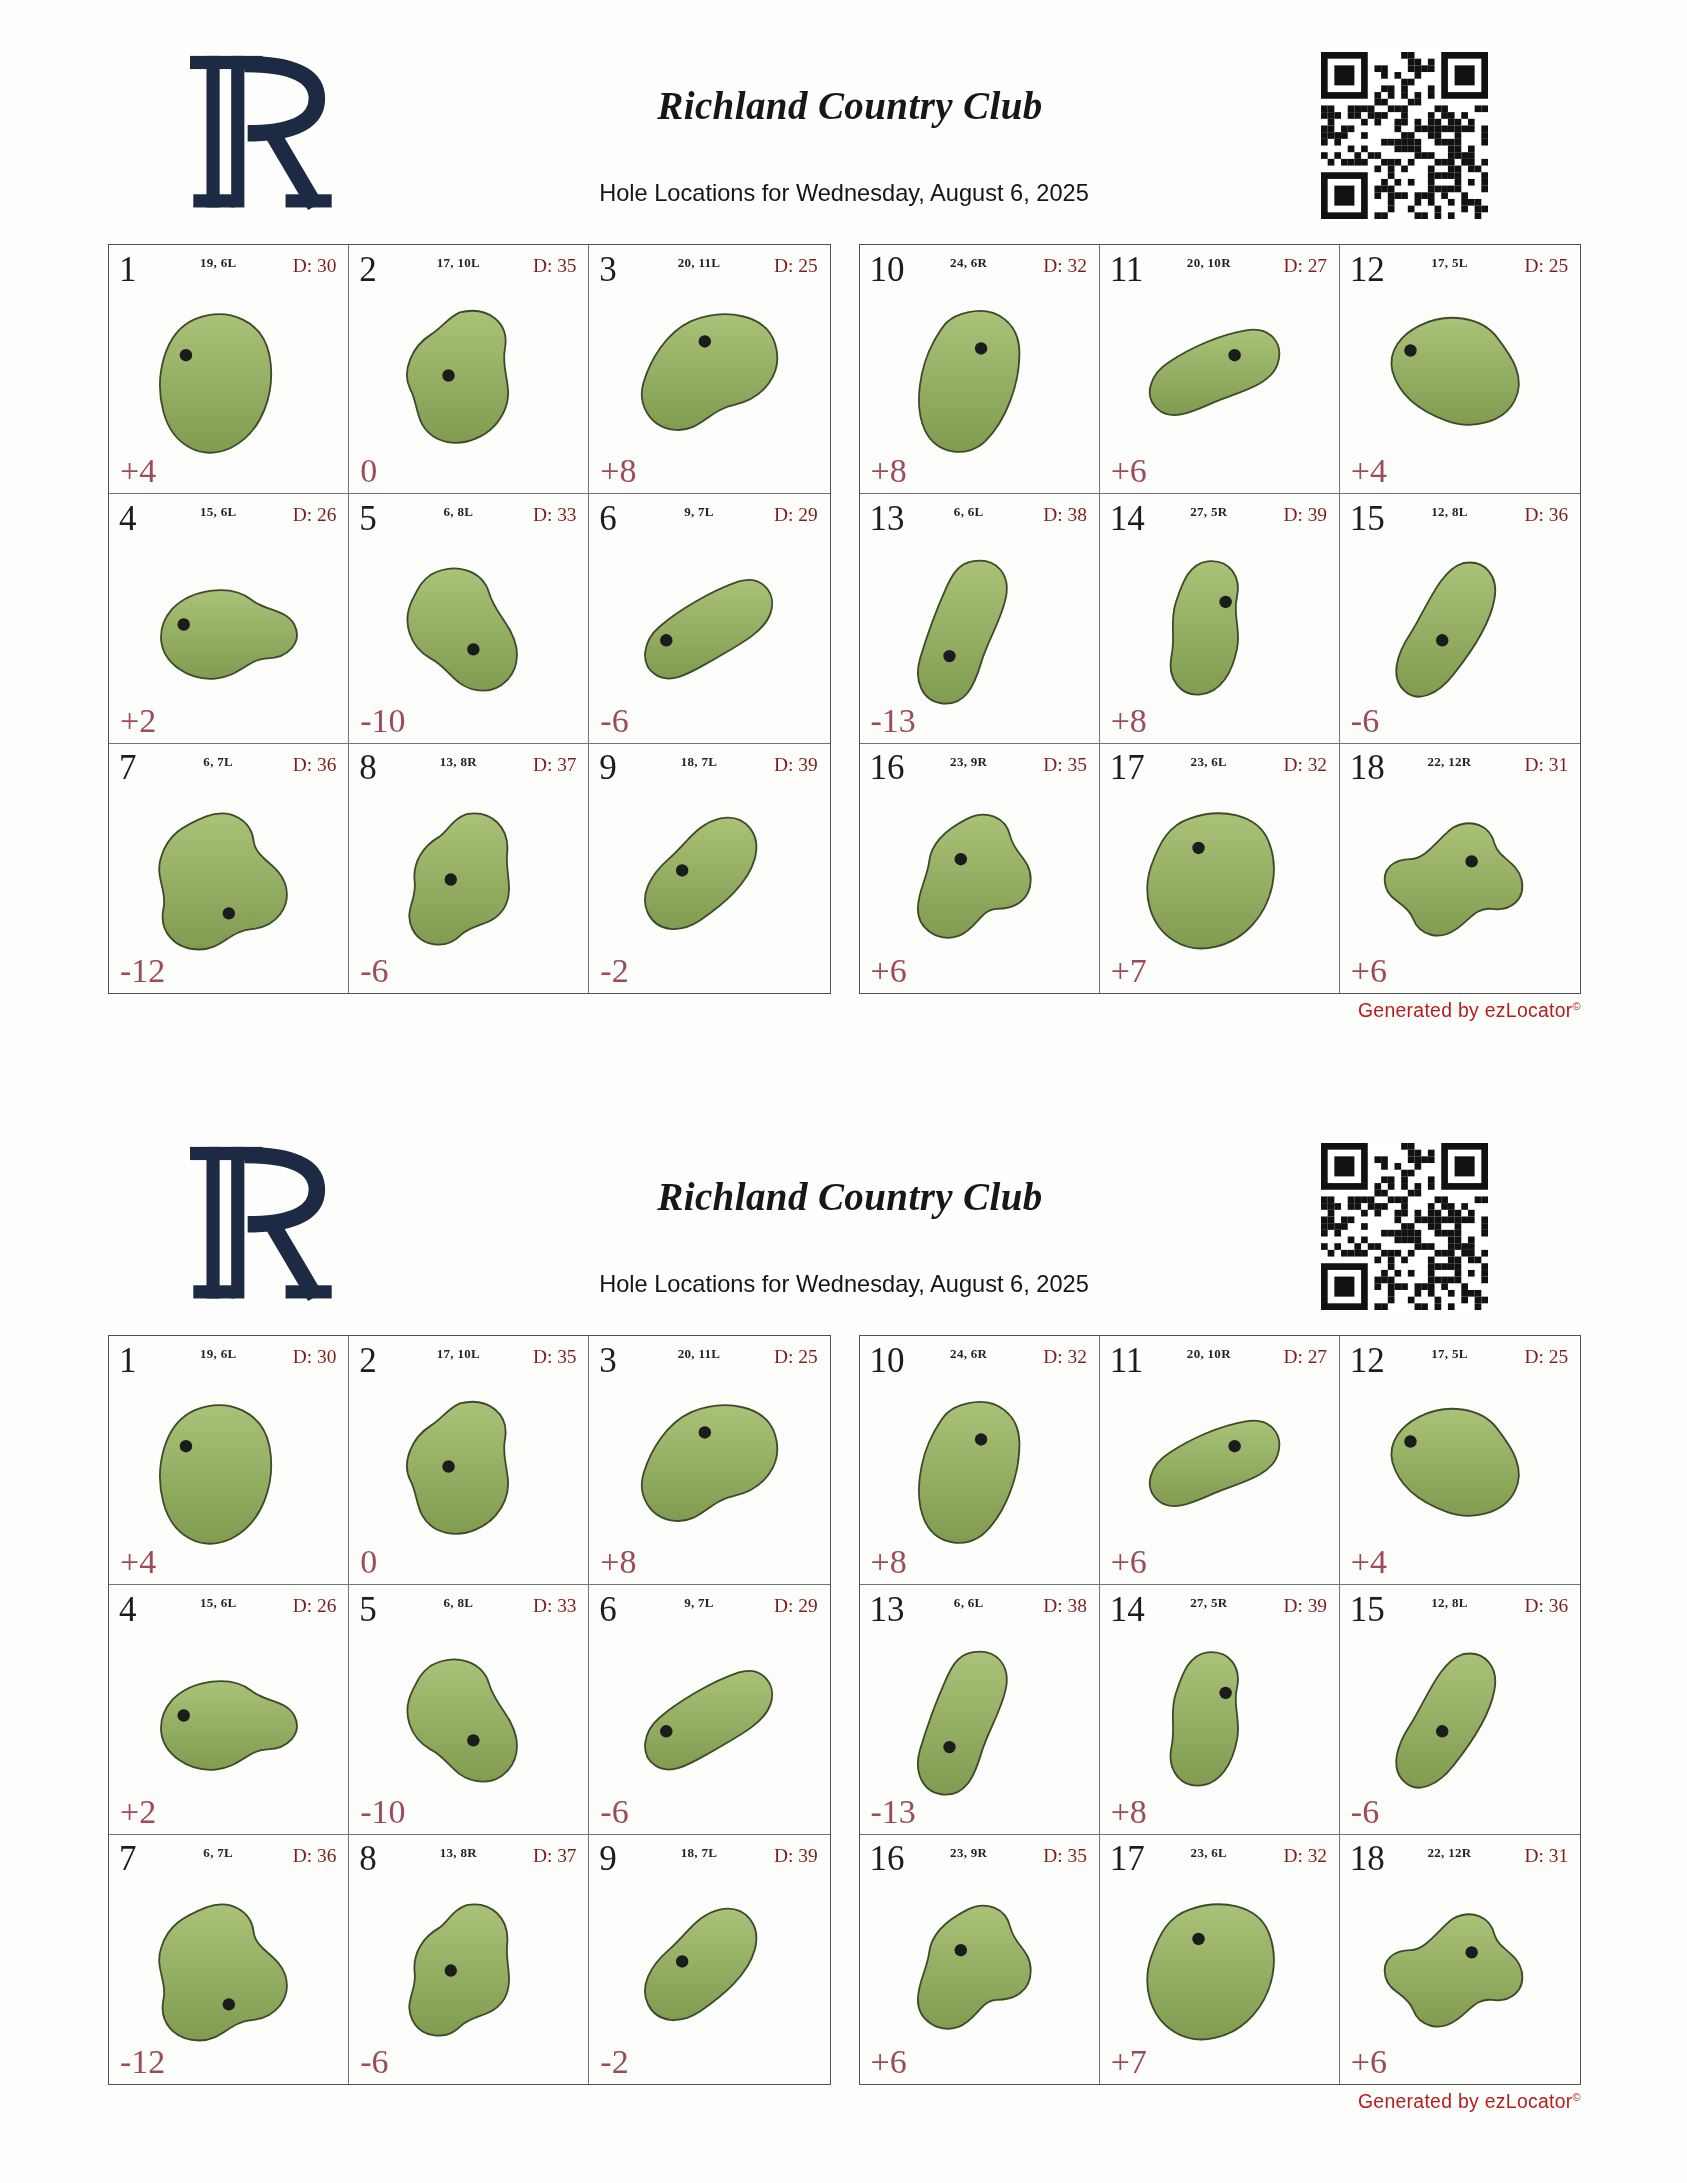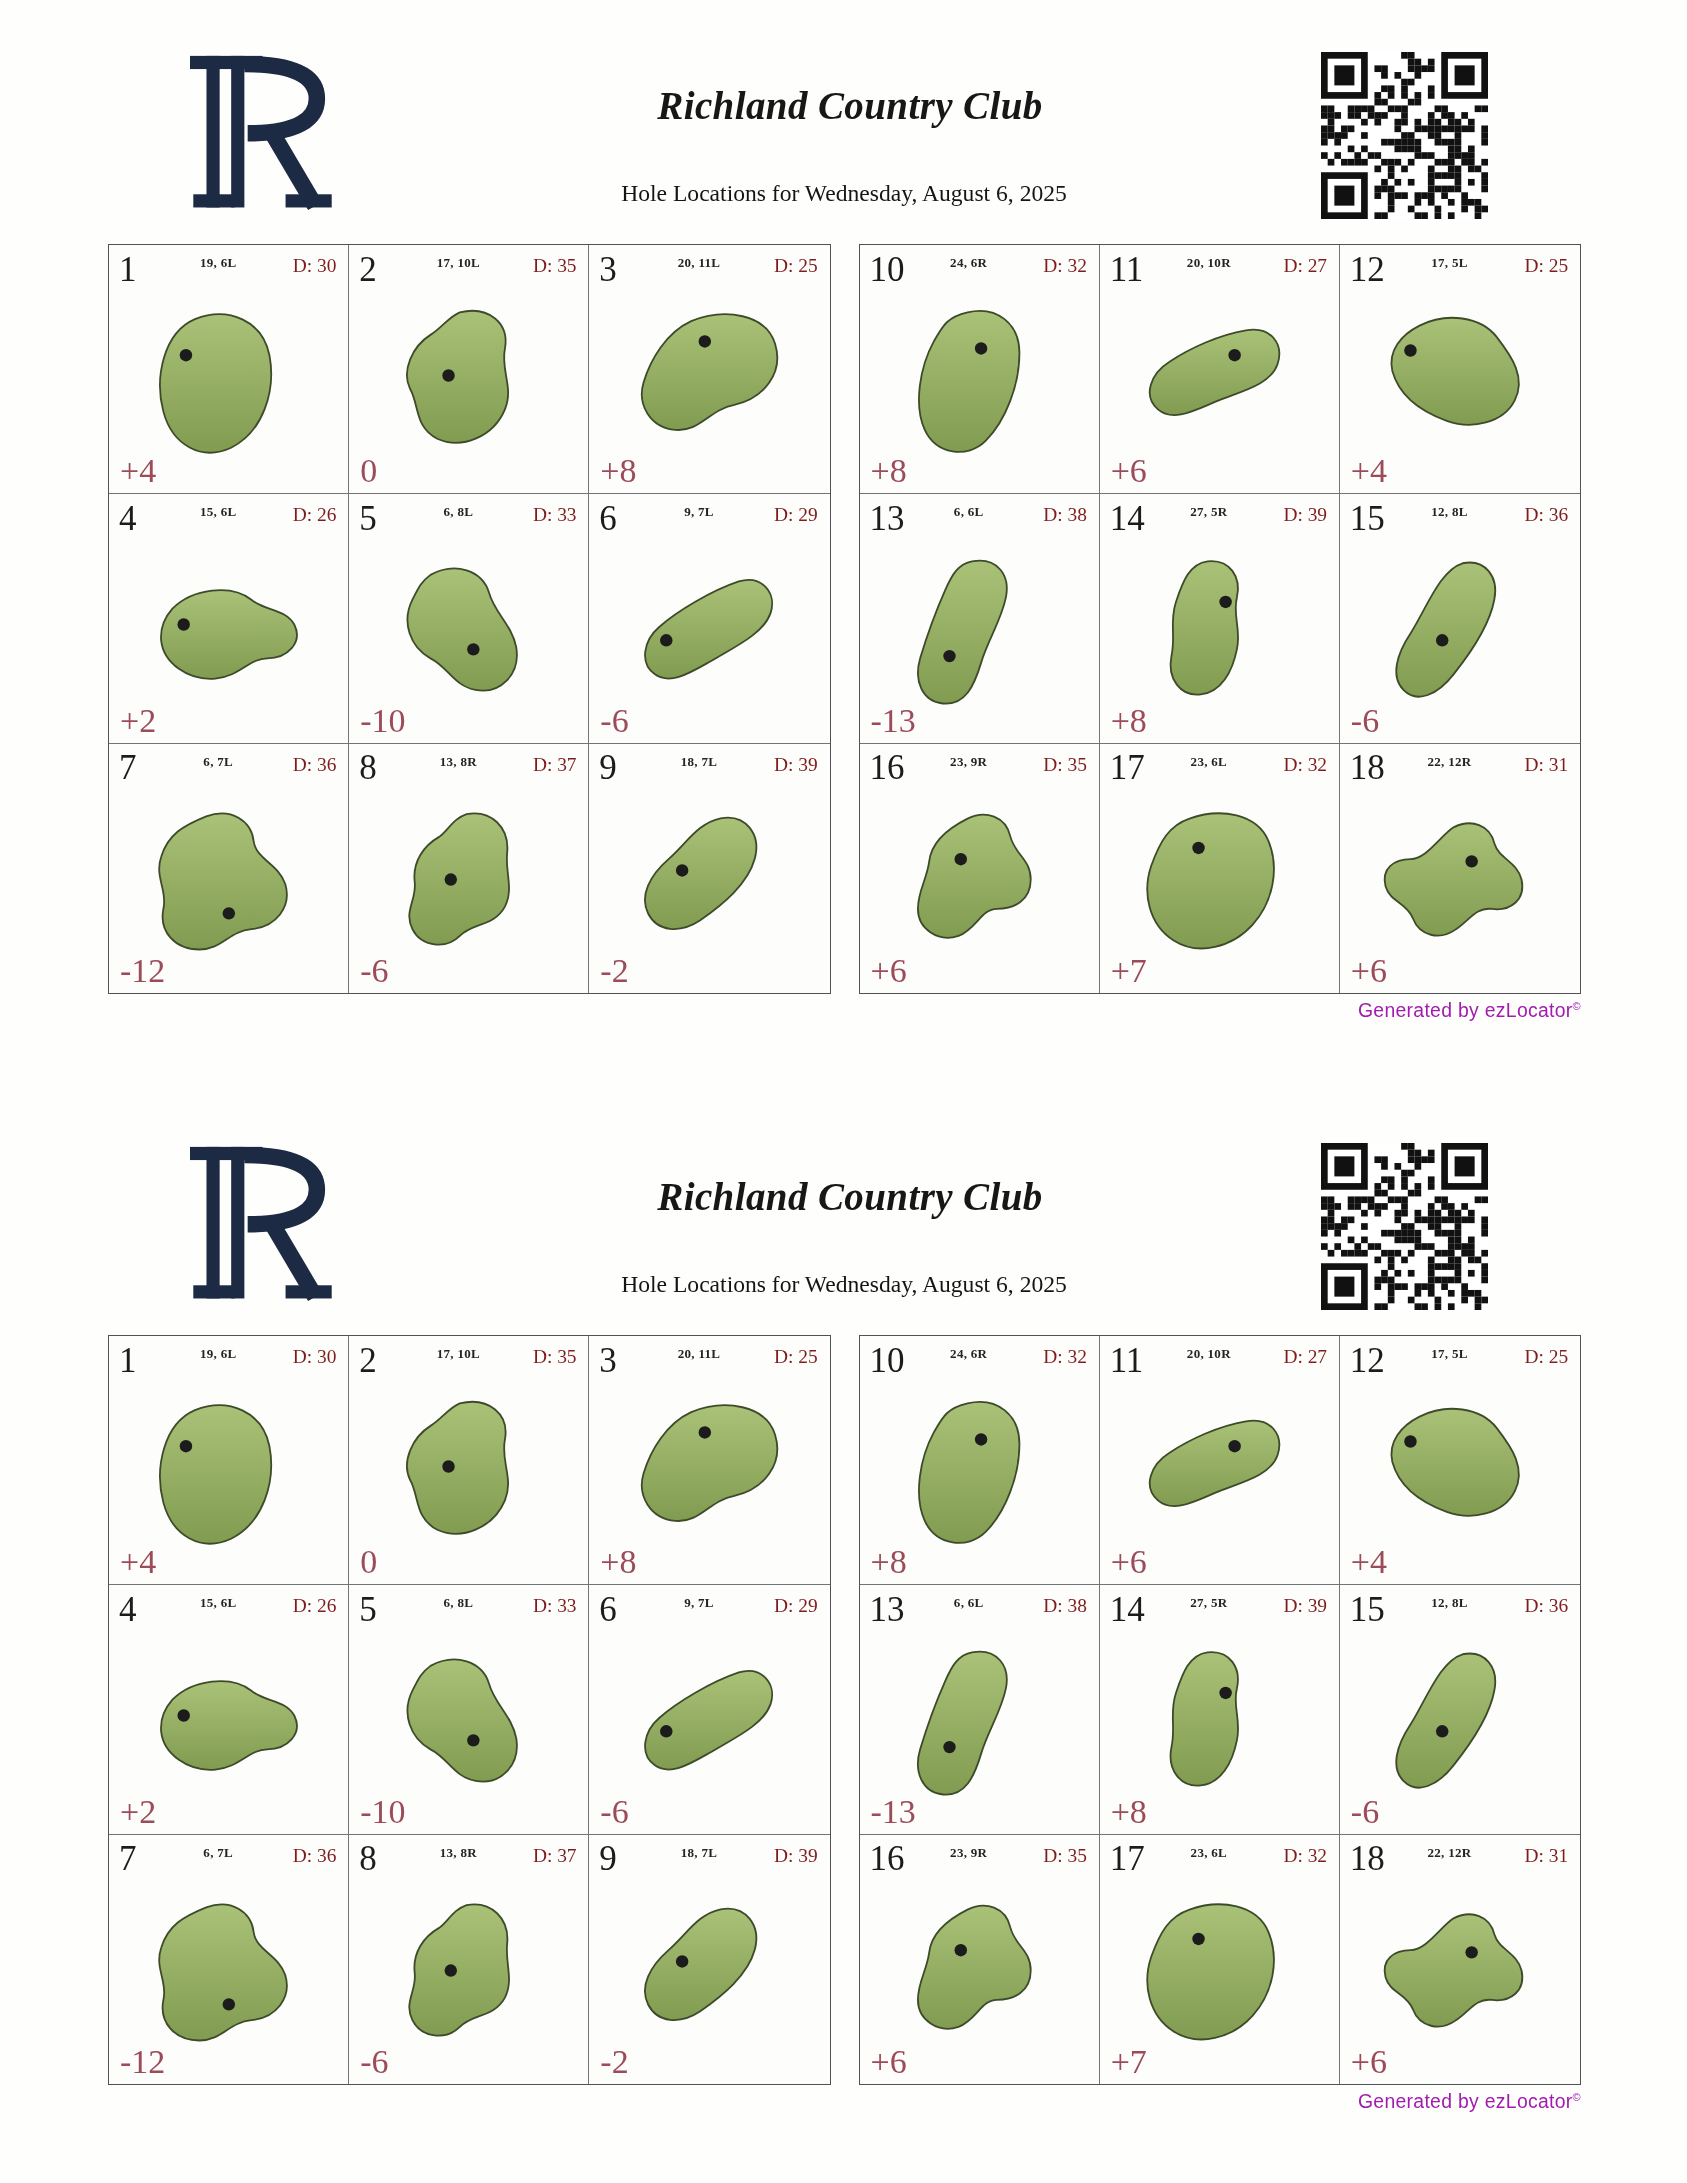--- a/index.html
+++ b/index.html
@@ -10,21 +10,21 @@
 
   .logo { position:absolute; left:179px; top:46px; width:167px; height:173px; }
 
   .title {
     position:absolute; left:12px; right:0; top:83px; text-align:center;
     font-family:"Liberation Serif", serif; font-style:italic; font-weight:700;
     font-size:39px; color:#171717; letter-spacing:0.4px;
   }
   .subtitle {
     position:absolute; left:0; right:0; top:180px; text-align:center;
-    font-family:Liberation Serif, serif; font-size:23.6px; color:#151515;
+    font-family:Liberation Sans, sans-serif; font-size:23.6px; color:#151515;
   }
   .qr { position:absolute; left:1318px; top:52px; width:173px; height:167px; }
 
   .grids { position:absolute; left:108px; right:107px; top:244px; height:750px; display:flex; gap:28px; }
   .grid {
     flex:1; display:grid; grid-template-columns:repeat(3,1fr); grid-template-rows:repeat(3,1fr);
     border:1.7px solid #515254; background:#fdfdfc;
   }
   .cell { position:relative; border-right:1.3px solid #737476; border-bottom:1.3px solid #737476; }
   .cell:nth-child(3n) { border-right:none; }
@@ -34,21 +34,21 @@
   .hole-num { width:54px; font-size:35px; line-height:34px; color:#1c1c1c; }
   .hole-loc { flex:1; text-align:center; font-size:13px; font-weight:700; color:#242424; margin-top:2.5px; letter-spacing:0.3px; }
   .hole-depth { width:73px; text-align:right; font-size:19.4px; color:#7f1d1d; margin-top:2.5px; }
 
   .green-svg { position:absolute; left:6.8px; right:6.8px; top:37px; bottom:3.4px; width:calc(100% - 13.5px); height:calc(100% - 41px); }
 
   .hole-delta { position:absolute; left:11px; bottom:5px; font-size:34px; line-height:35px; z-index:2; }
 
   .footer {
     position:absolute; right:107px; top:999px;
-    font-family:"Liberation Sans", sans-serif; font-size:19.4px; color:#a21caf; letter-spacing:0.3px;
+    font-family:"Liberation Sans", sans-serif; font-size:19.4px; color:#b91c1c; letter-spacing:0.3px;
   }
   .footer sup { font-size:11px; }
 </style>
 </head>
 <body>
 
 <div id="pages">
   <section class="sheet">
     <svg class="logo" viewBox="0 0 100 105" aria-hidden="true">
       <g fill="#1d2a44">

